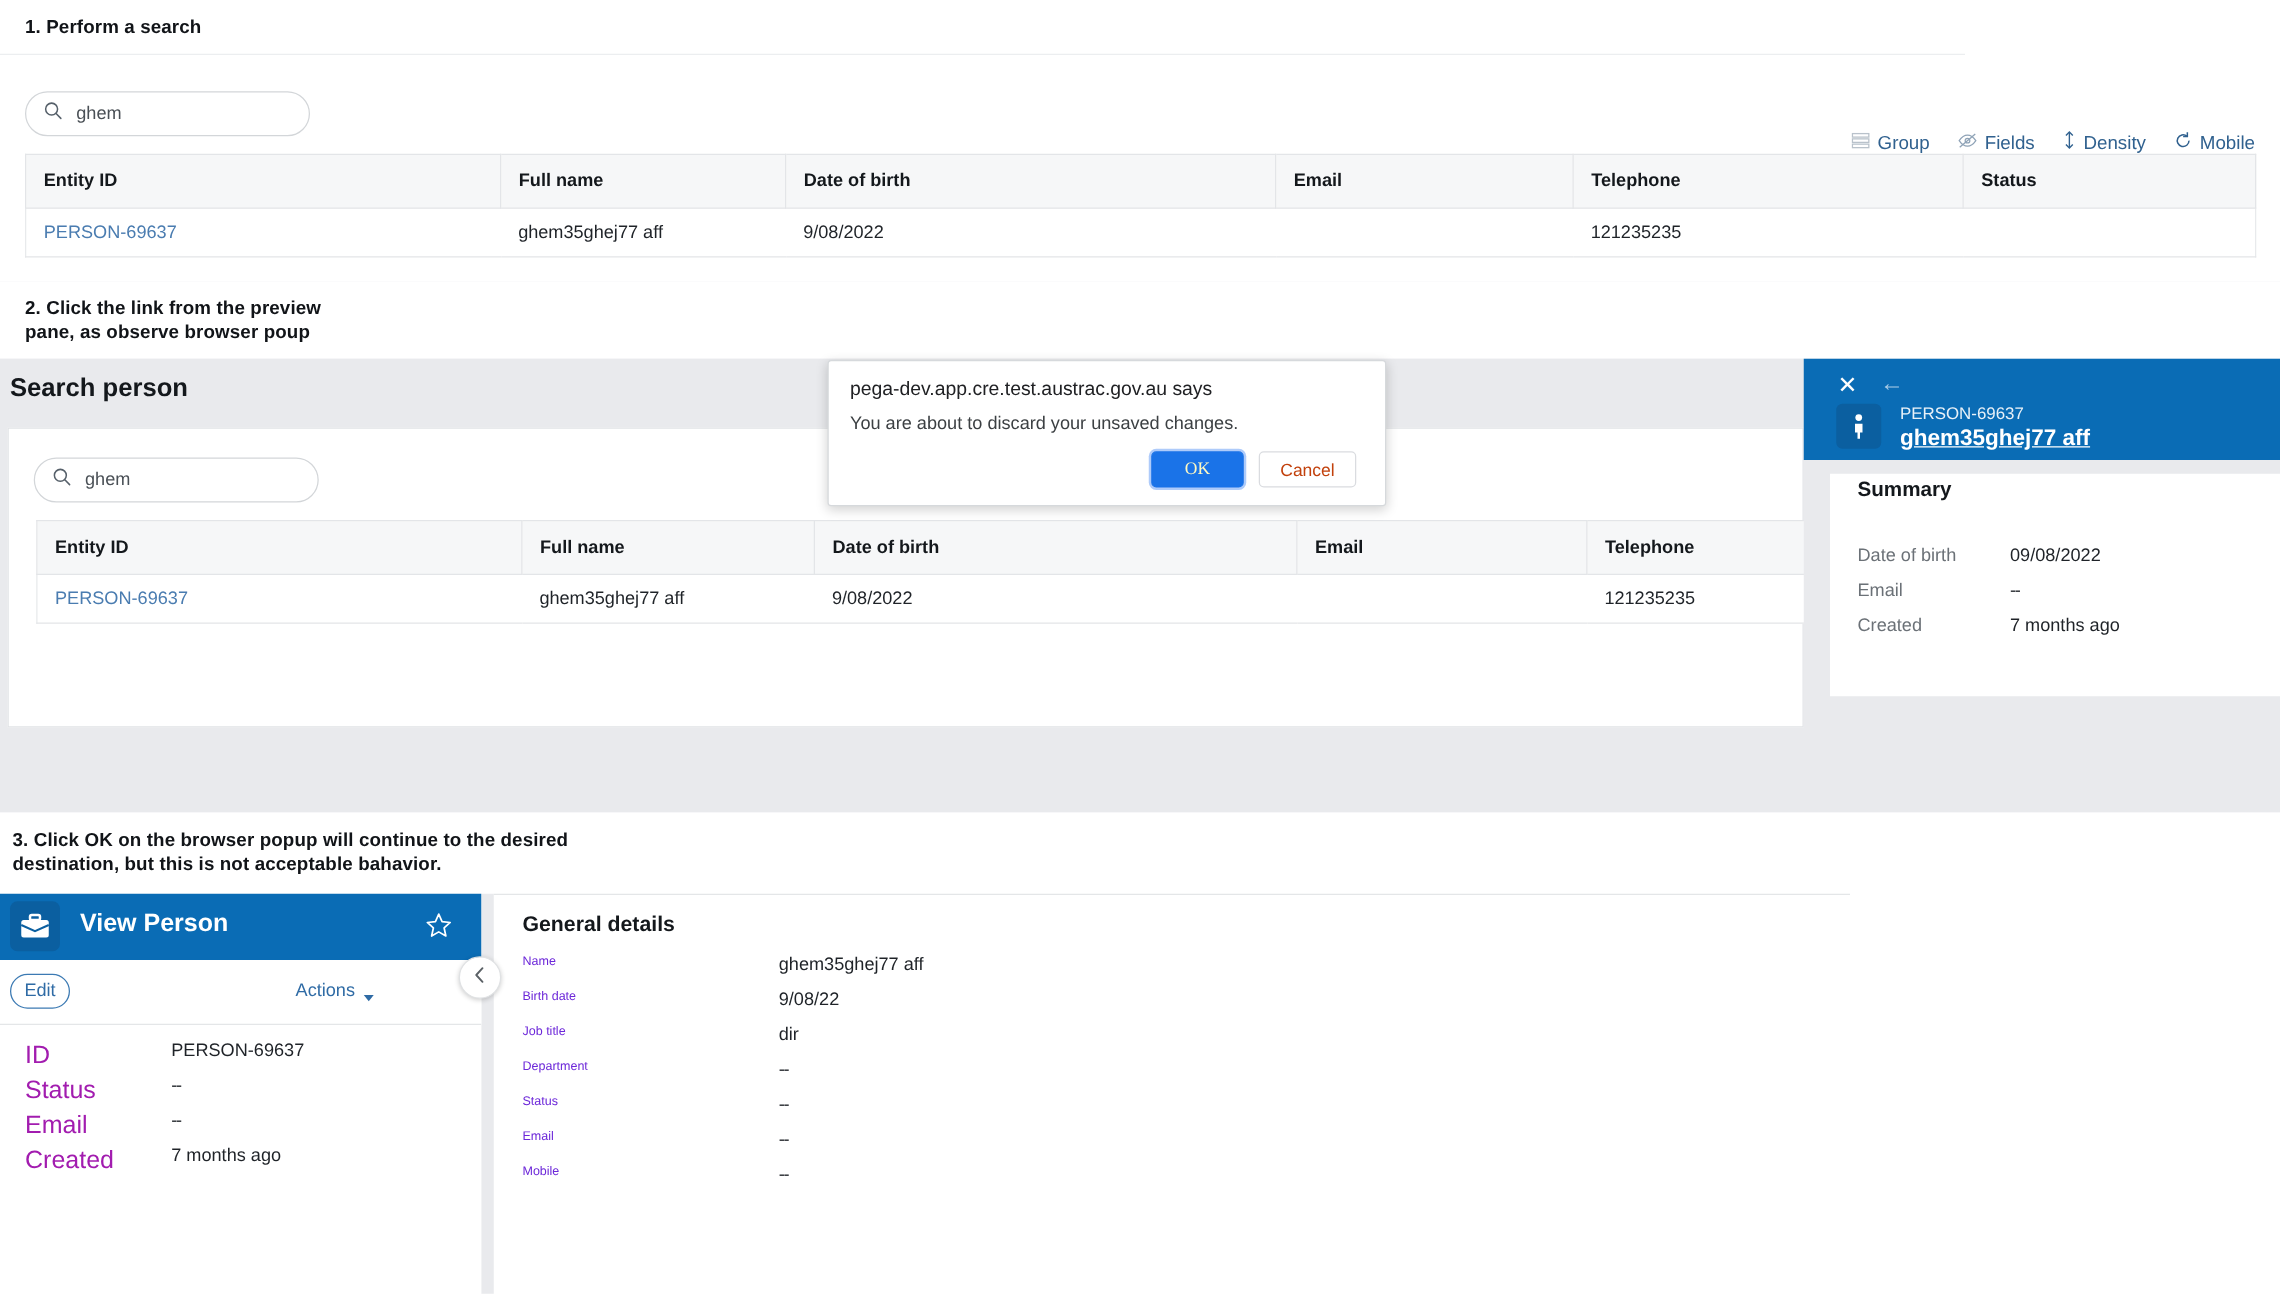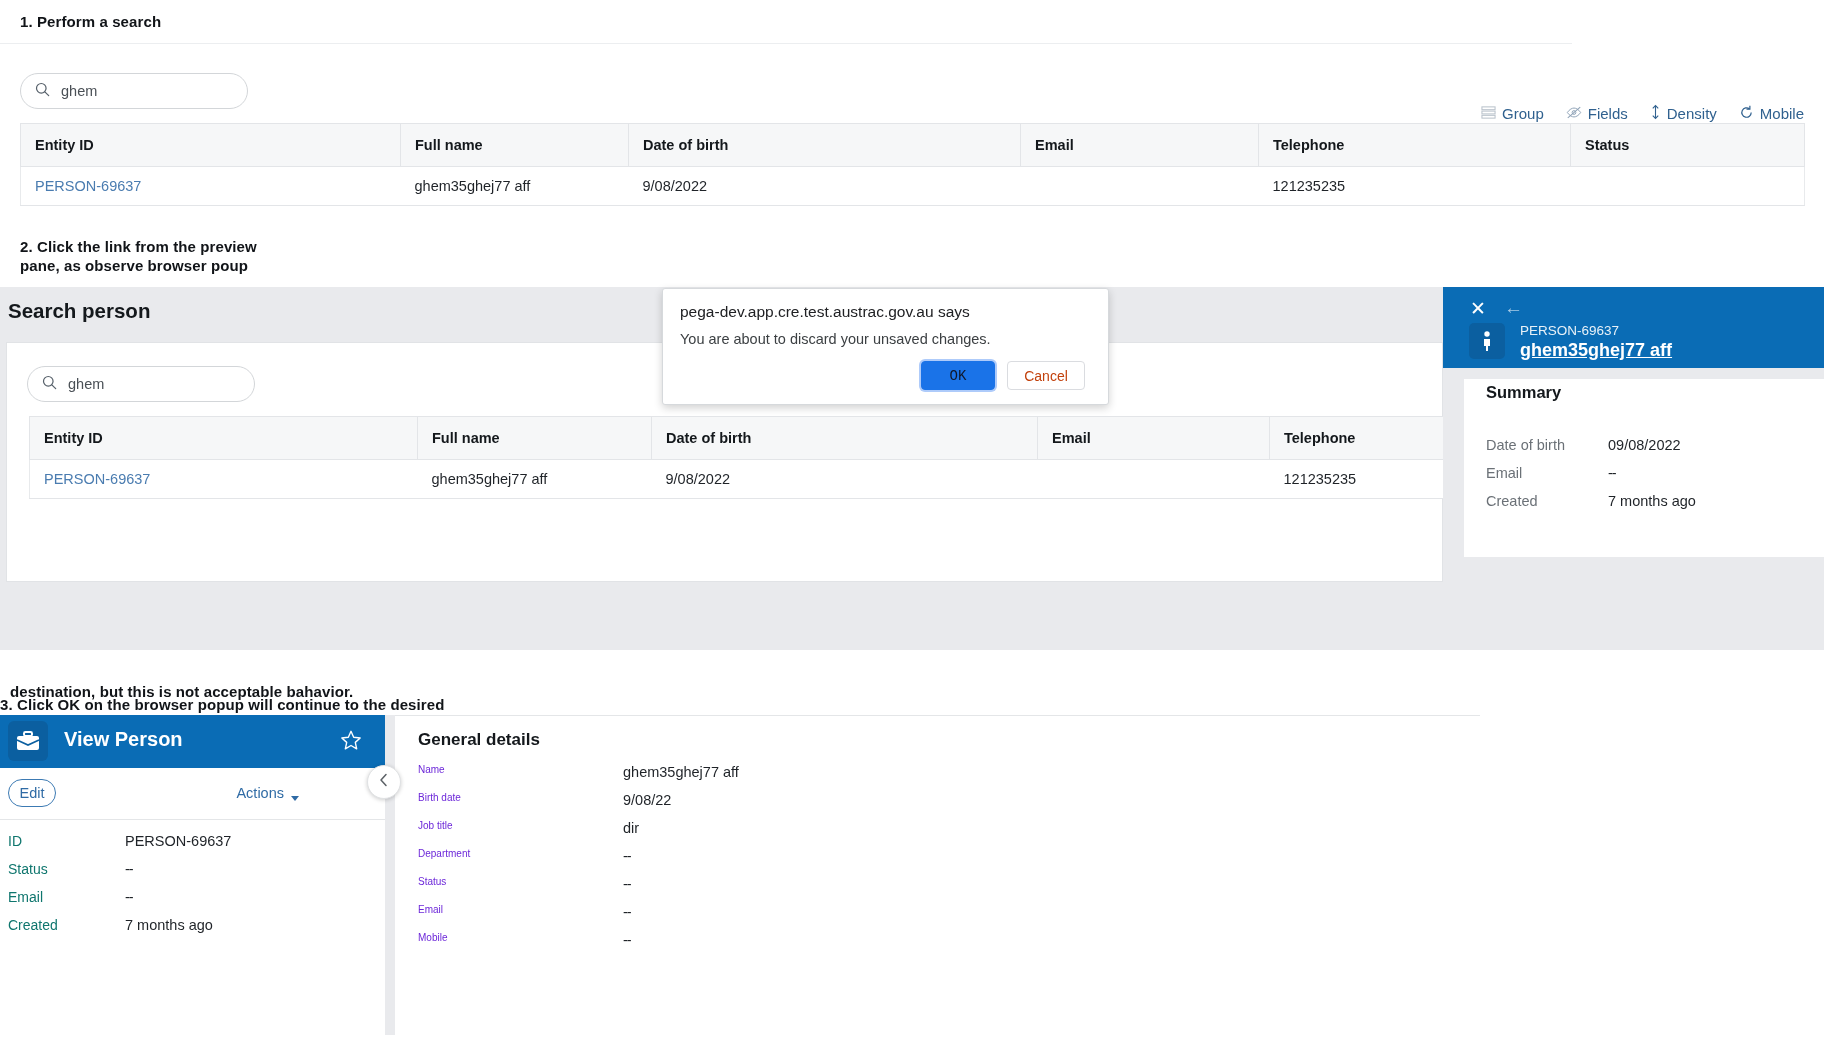--- a/index.html
+++ b/index.html
@@ -163,22 +163,22 @@
   .alert .origin {
     position: absolute; left: 17px; top: 14px;
     font-size: 15.5px; color: #202124;
   }
   .alert .msg {
     position: absolute; left: 17px; top: 42px;
     font-size: 14.5px; color: #3c4043;
   }
   .alert .btn-ok {
     position: absolute; left: 258px; top: 72px; width: 74px; height: 29px;
-    background: #1a73e8; color: #0f172a; border: 1px solid #1a73e8; border-radius: 4px;
-    font-size: 14px; font-family: Liberation Mono, monospace; cursor: pointer;
+    background: #1a73e8; color: #fef9c3; border: 1px solid #1a73e8; border-radius: 4px;
+    font-size: 14px; font-family: Liberation Serif, serif; cursor: pointer;
     box-shadow: 0 0 0 2px #aecbfa;
   }
   .alert .btn-cancel {
     position: absolute; left: 344px; top: 72px; width: 78px; height: 29px;
     background: #fff; color: #c2410c; border: 1px solid #dadce0; border-radius: 4px;
     font-size: 14px; font-family: "Liberation Sans", sans-serif; cursor: pointer;
   }
 
   
   .sec3 { position: absolute; left: 0; top: 650px; width: 1824px; height: 400px; background: #fff; }
@@ -215,21 +215,21 @@
     position: absolute; right: 86px; top: 17px;
     color: #2f6ba5; font-size: 14.5px; cursor: pointer;
     display: flex; align-items: flex-end; gap: 7px;
   }
   .caret-down {
     width: 0; height: 0; border-left: 4px solid transparent;
     border-right: 4px solid transparent; border-top: 5px solid #2f6ba5;
   }
   .vp-fields { position: absolute; left: 8px; top: 118px; width: 360px; }
   .vp-row { display: flex; height: 28px; }
-  .vp-row .k { width: 117px; font-size: 14px; color: #0f766e; }
+  .vp-row .k { width: 117px; font-size: 20px; color: #a21caf; margin-left: 12px; }
   .vp-row .v { font-size: 14.5px; color: #1f2328; }
 
   .collapse-btn {
     position: absolute; left: 367px; top: 765px; width: 34px; height: 34px;
     border-radius: 50%; background: #fff; border: 1px solid #e0e2e4;
     box-shadow: 0 1px 4px rgba(0,0,0,.2);
     display: flex; align-items: center; justify-content: center; cursor: pointer; z-index: 5;
   }
   .vp-right-gutter {
     position: absolute; left: 385px; top: 65px; width: 10px; height: 320px;
@@ -442,21 +442,21 @@
   </div>
 
   <div class="alert">
     <div class="origin">pega-dev.app.cre.test.austrac.gov.au says</div>
     <div class="msg">You are about to discard your unsaved changes.</div>
     <button class="btn-ok">OK</button>
     <button class="btn-cancel">Cancel</button>
   </div>
 
   <div class="sec3">
-    <div class="caption" style="left:0; top:13px;margin-top:32px;">3. Click OK on the browser popup will continue to the desired</div>
+    <div class="caption" style="left:10px; top:13px;">3. Click OK on the browser popup will continue to the desired</div>
     <div class="caption" style="left:10px; top:32px;">destination, but this is not acceptable bahavior.</div>
 
     <div class="vp-right-gutter"></div>
     <div class="gd-divider"></div>
 
     <div class="vp-card">
       <div class="vp-head">
         <div class="vp-icon">
           <svg width="26" height="24" viewBox="0 0 26 24">
             <rect x="9" y="3" width="8" height="4" rx="1.4" fill="none" stroke="#ffffff" stroke-width="2"></rect>

